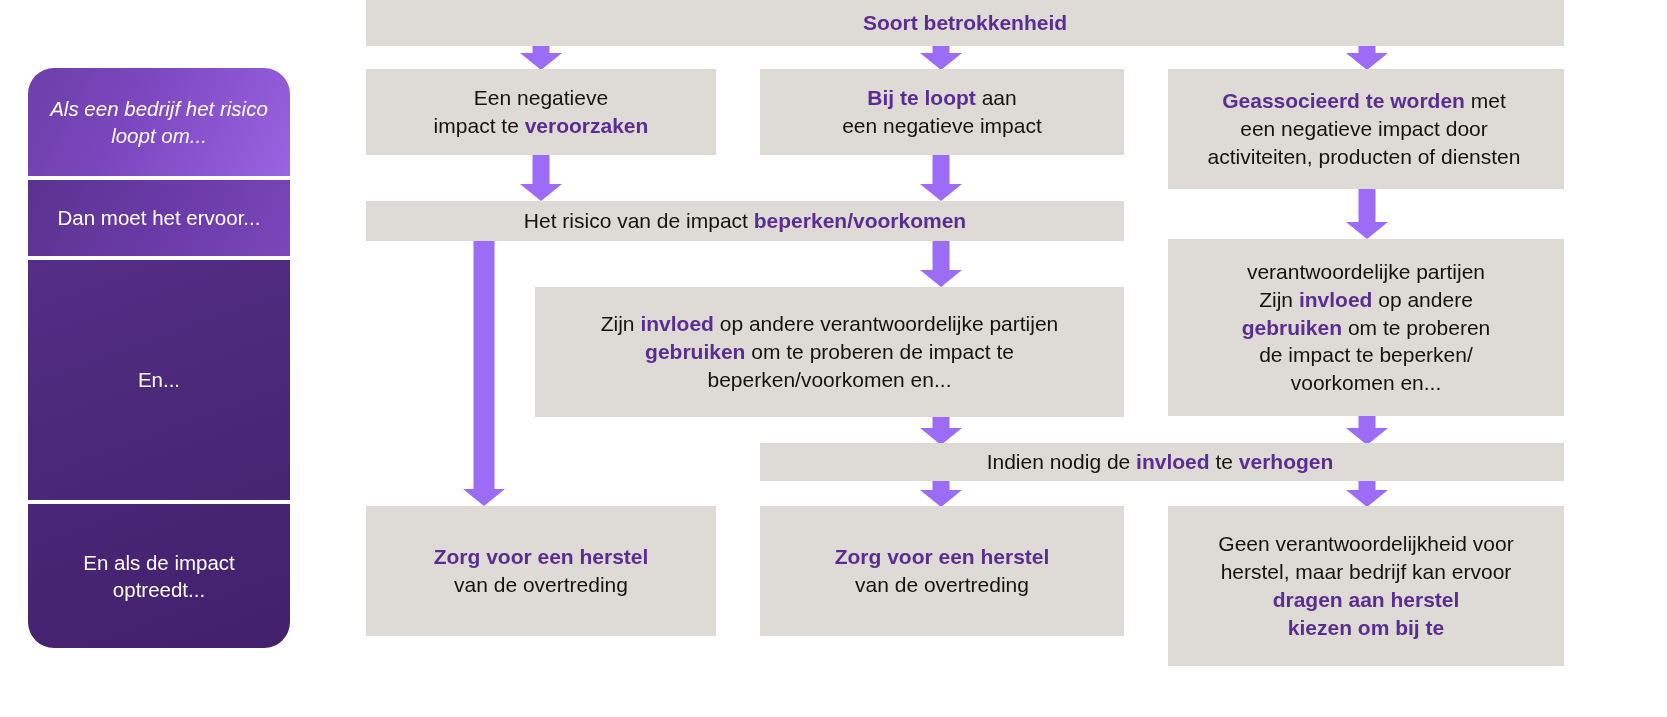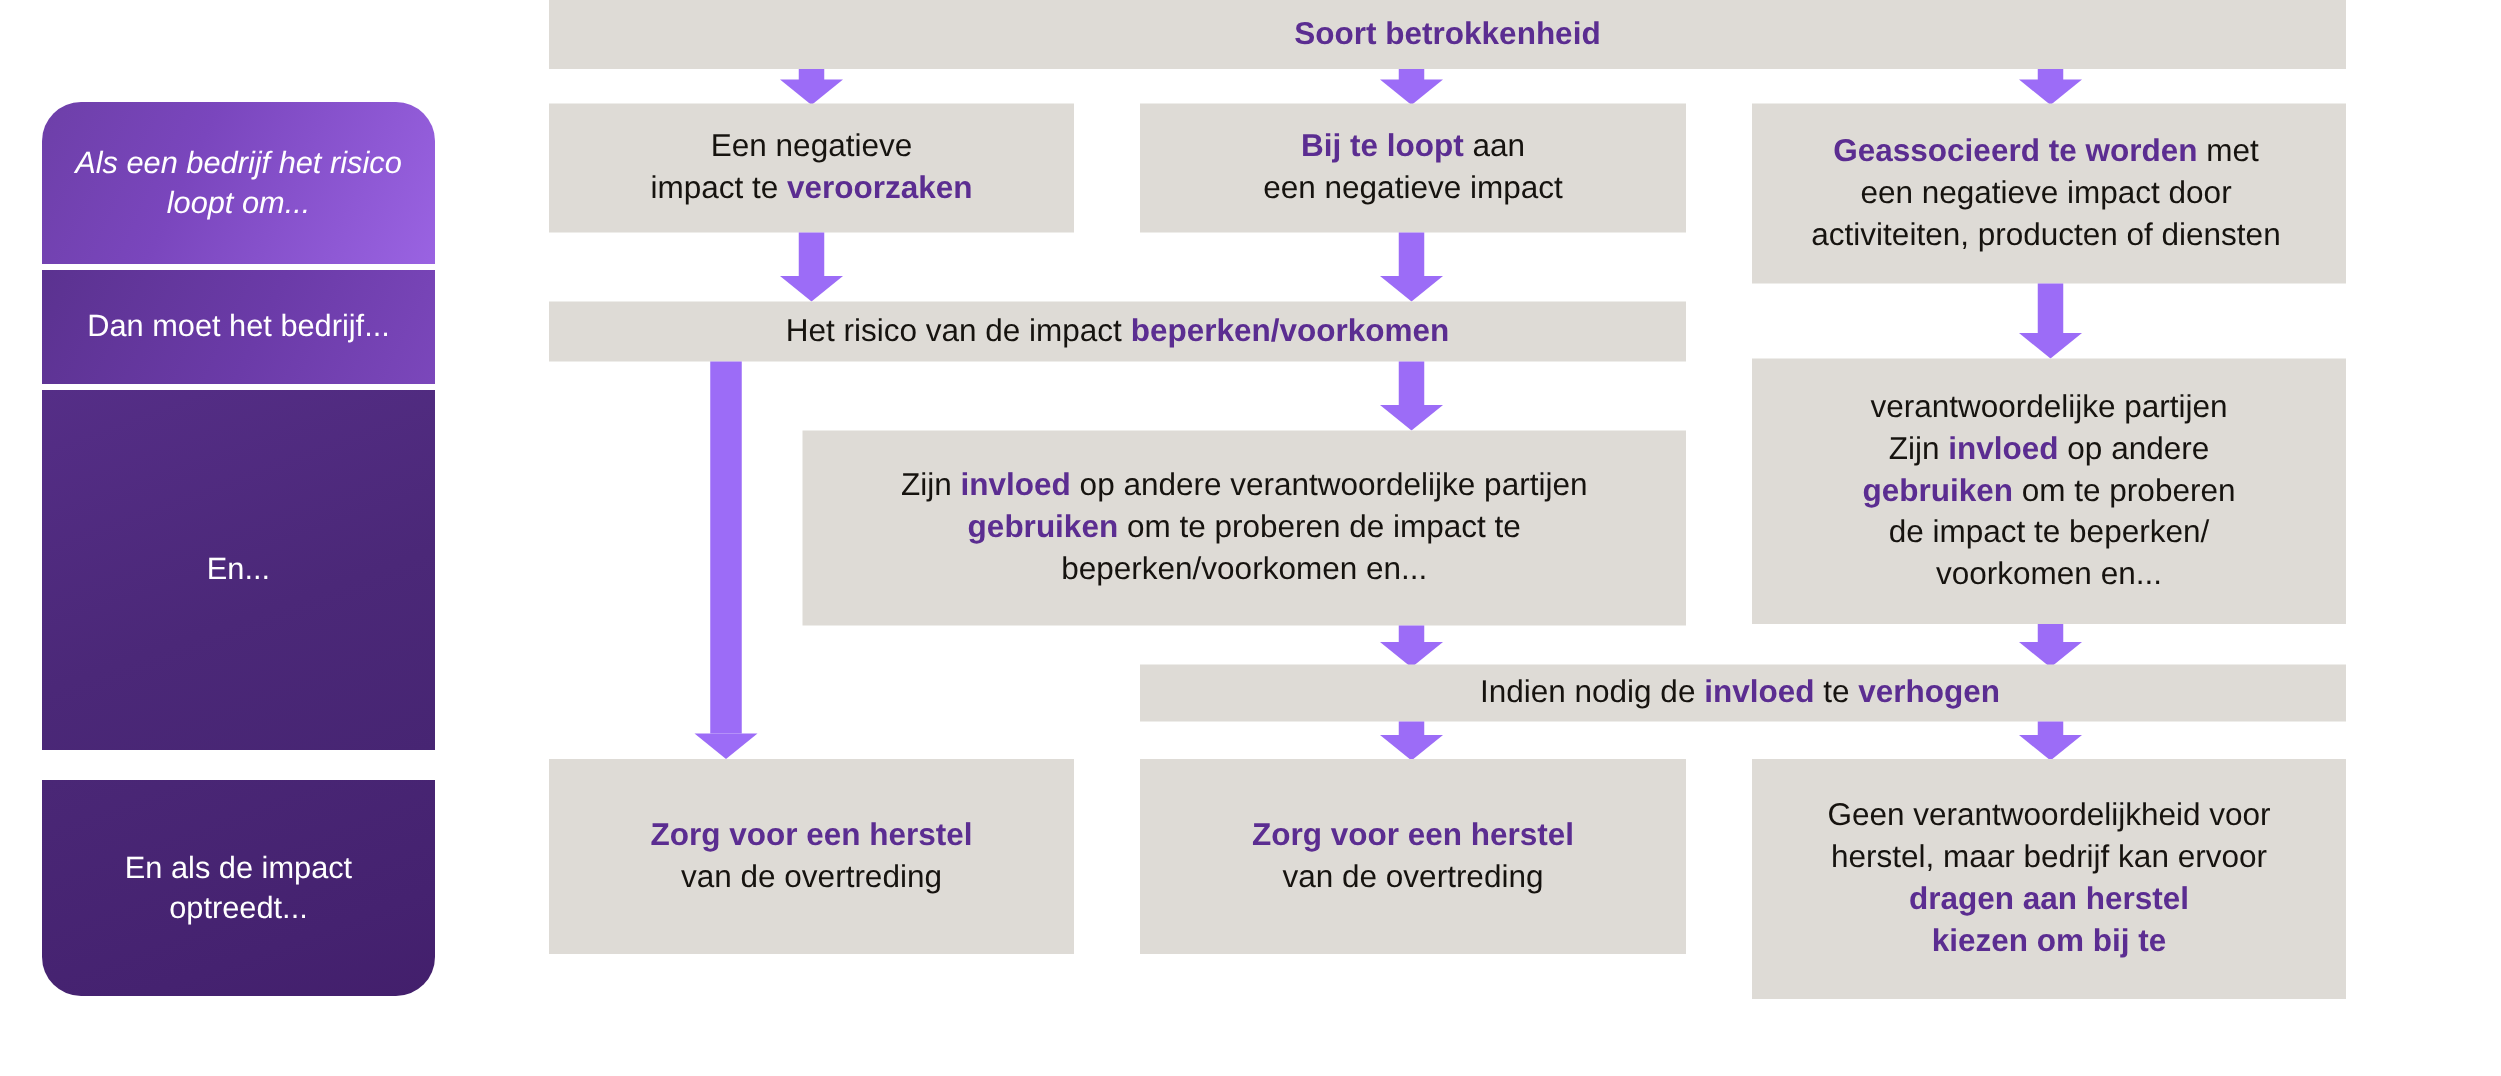--- a/index.html
+++ b/index.html
@@ -57,21 +57,20 @@
   .side-box.b2 {
     top: 192px;
     height: 240px;
     background: linear-gradient(160deg, #552e87 0%, #4b2878 60%, #472573 100%);
   }
   .side-box.b3 {
     top: 436px;
     height: 144px;
     border-radius: 0 0 26px 26px;
     background: linear-gradient(160deg, #4a2776 0%, #452270 70%, #431f6c 100%);
-    margin-top: 16px;
   }
 
   
   .node {
     position: absolute;
     background: #dedbd6;
     box-sizing: border-box;
     display: flex;
     align-items: center;
     justify-content: center;
@@ -124,21 +123,21 @@
     <div class="side-box b0">
       <span>
         <span class="t">Als een bedrijf het</span>
         <span class="t">risico loopt om...</span>
       </span>
     </div>
 
     <div class="side-box b1">
       <span>
         <span class="t">Dan moet</span>
-        <span class="t">het bedrijf...</span>
+        <span class="t">het ervoor...</span>
       </span>
     </div>
 
     <div class="side-box b2">
       <span>
         <span class="t">En...</span>
       </span>
     </div>
 
     <div class="side-box b3">

